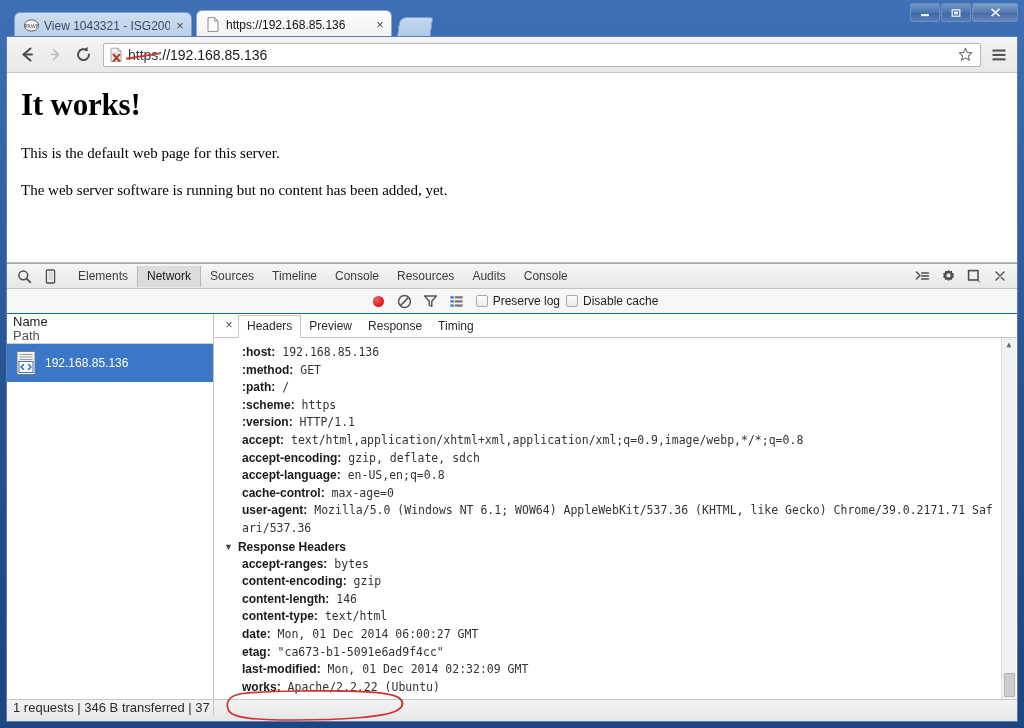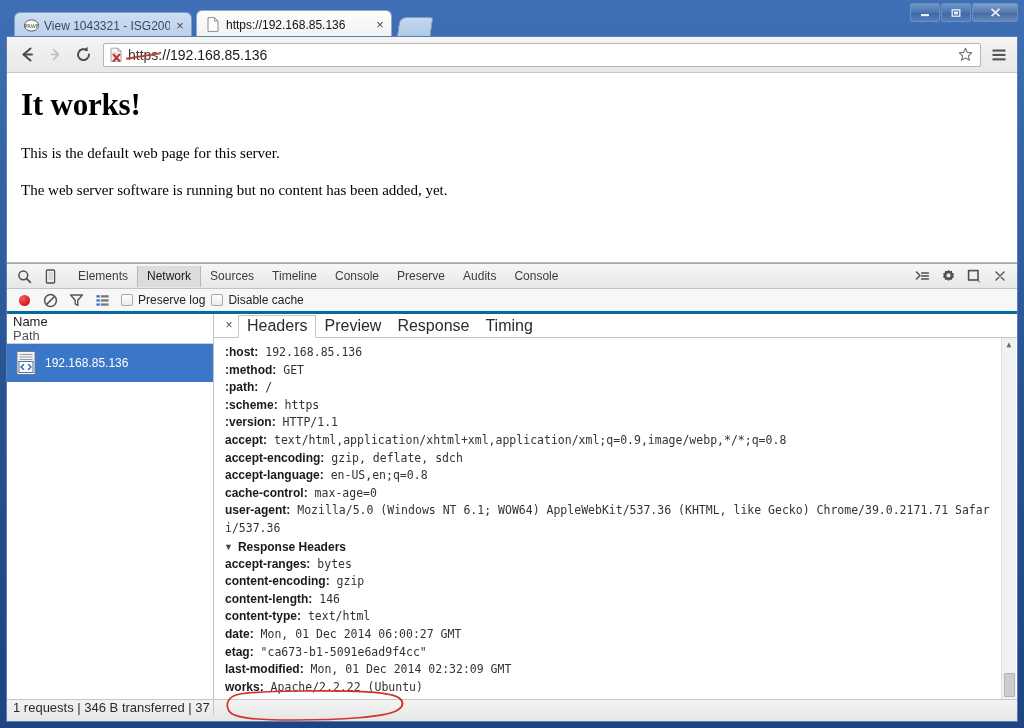--- a/index.html
+++ b/index.html
@@ -167,23 +167,23 @@
   .dt-tab.selected {
     background: #dcdcdc;
     border-left: 1px solid #b5b5b5; border-right: 1px solid #b5b5b5;
     color: #1a1a1a;
   }
   #dt-right { display: flex; align-items: center; }
 
   #dt-subtoolbar {
     flex: 0 0 25px; height: 25px;
     background: #f7f7f7;
-    border-bottom: 3px solid #0369a1;
+    border-bottom: 1px solid #0369a1;
     display: flex; align-items: center; padding: 0 4px;
-    font-size: 12px; color: #303030;
+    font-size: 12px; color: #303030; justify-content: center;
   }
   #record-dot {
     width: 11px; height: 11px; border-radius: 50%;
     background: radial-gradient(circle at 35% 32%, #f06060 0%, #e02020 60%, #b51212 100%);
   }
   .chk { display: flex; align-items: center; margin-left: 6px; }
   .chk .box {
     width: 12px; height: 12px; border: 1px solid #a9a9a9;
     background: linear-gradient(to bottom,#fdfdfd,#ececec);
     margin-right: 5px; border-radius: 2px;
@@ -228,36 +228,36 @@
     flex: 0 0 24px; height: 24px;
     display: flex; align-items: flex-end;
     border-bottom: 1px solid #c4c4c4;
     background: #fff; padding-left: 6px;
   }
   #hdr-close {
     width: 18px; height: 18px; display:flex; align-items:center; justify-content:center;
     font-size: 12px; color: #4a4a4a; margin-bottom: 3px;
   }
   .hdr-tab {
-    font-size: 16px; color: #2b2b2b;
+    font-size: 12px; color: #2b2b2b;
     padding: 3px 8px 4px 8px; line-height: 14px; text-align: right;
   }
   .hdr-tab.selected {
     border: 1px solid #c4c4c4; border-bottom: 1px solid #fff;
     margin-bottom: -1px; background: #fff;
   }
   #hdr-scroll {
     flex: 1 1 auto; position: relative; overflow: hidden;
     font-family: "DejaVu Sans Mono", monospace;
     padding: 6px 18px 0 0;
     min-height: 0;
   }
   .hdr-line {
     font-size: 11.5px; line-height: 17.6px;
-    color: #222; padding-left: 11px; white-space: pre-wrap;
+    color: #222; padding-left: 28px; white-space: pre-wrap;
     word-break: break-all;
   }
   .hdr-line .k {
     font-family: "Liberation Sans", sans-serif;
     font-weight: bold; font-size: 12px; color: #1a1a1a;
   }
   .hdr-line .v { color: #333; }
   .section-title {
     font-family: "Liberation Sans", sans-serif;
     font-weight: bold; font-size: 12px; color: #1a1a1a;
@@ -422,21 +422,21 @@
               <rect x="4.4" y="2.8" width="4.2" height="8.2" fill="#d8d8d8"></rect>
             </svg>
         </div>
 
         <div id="dt-tabs">
           <div class="dt-tab">Elements</div>
           <div class="dt-tab selected">Network</div>
           <div class="dt-tab">Sources</div>
           <div class="dt-tab">Timeline</div>
           <div class="dt-tab">Console</div>
-          <div class="dt-tab">Preserve</div>
+          <div class="dt-tab">Resources</div>
           <div class="dt-tab">Audits</div>
           <div class="dt-tab">Console</div>
         </div>
 
         <div id="dt-right">
           <div class="dt-icon">
             <svg width="15" height="13" viewBox="0 0 15 13">
                 <path d="M1.5 2 L5 5.5 L1.5 9" stroke="#4f4f4f" stroke-width="1.5" fill="none" stroke-linecap="round" stroke-linejoin="round"></path>
                 <path d="M6.6 3 H13.4 M6.6 6 H13.4 M6.6 9 H13.4" stroke="#4f4f4f" stroke-width="1.4" stroke-linecap="round"></path>
               </svg>

